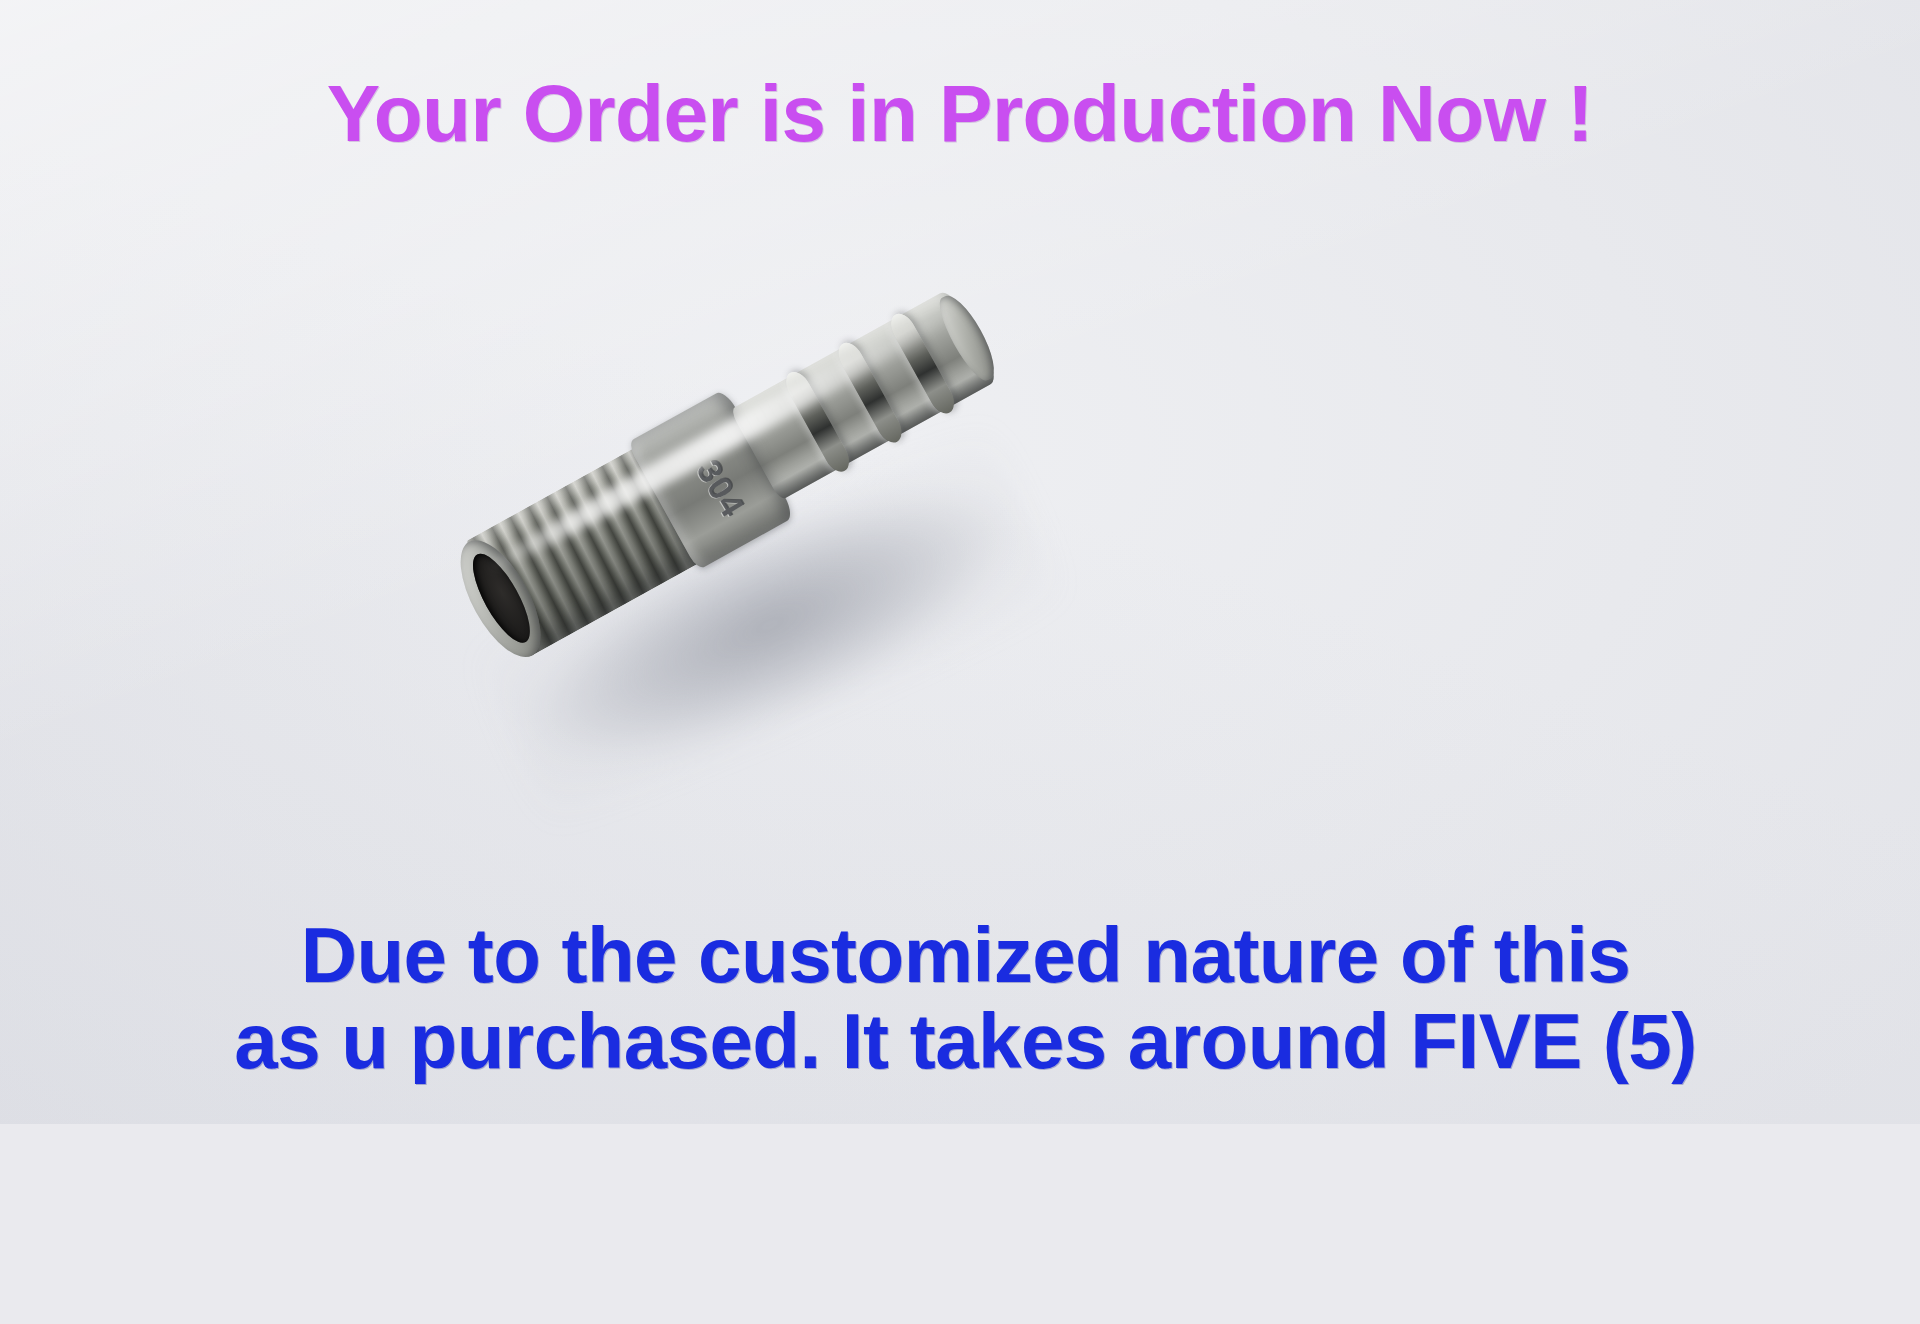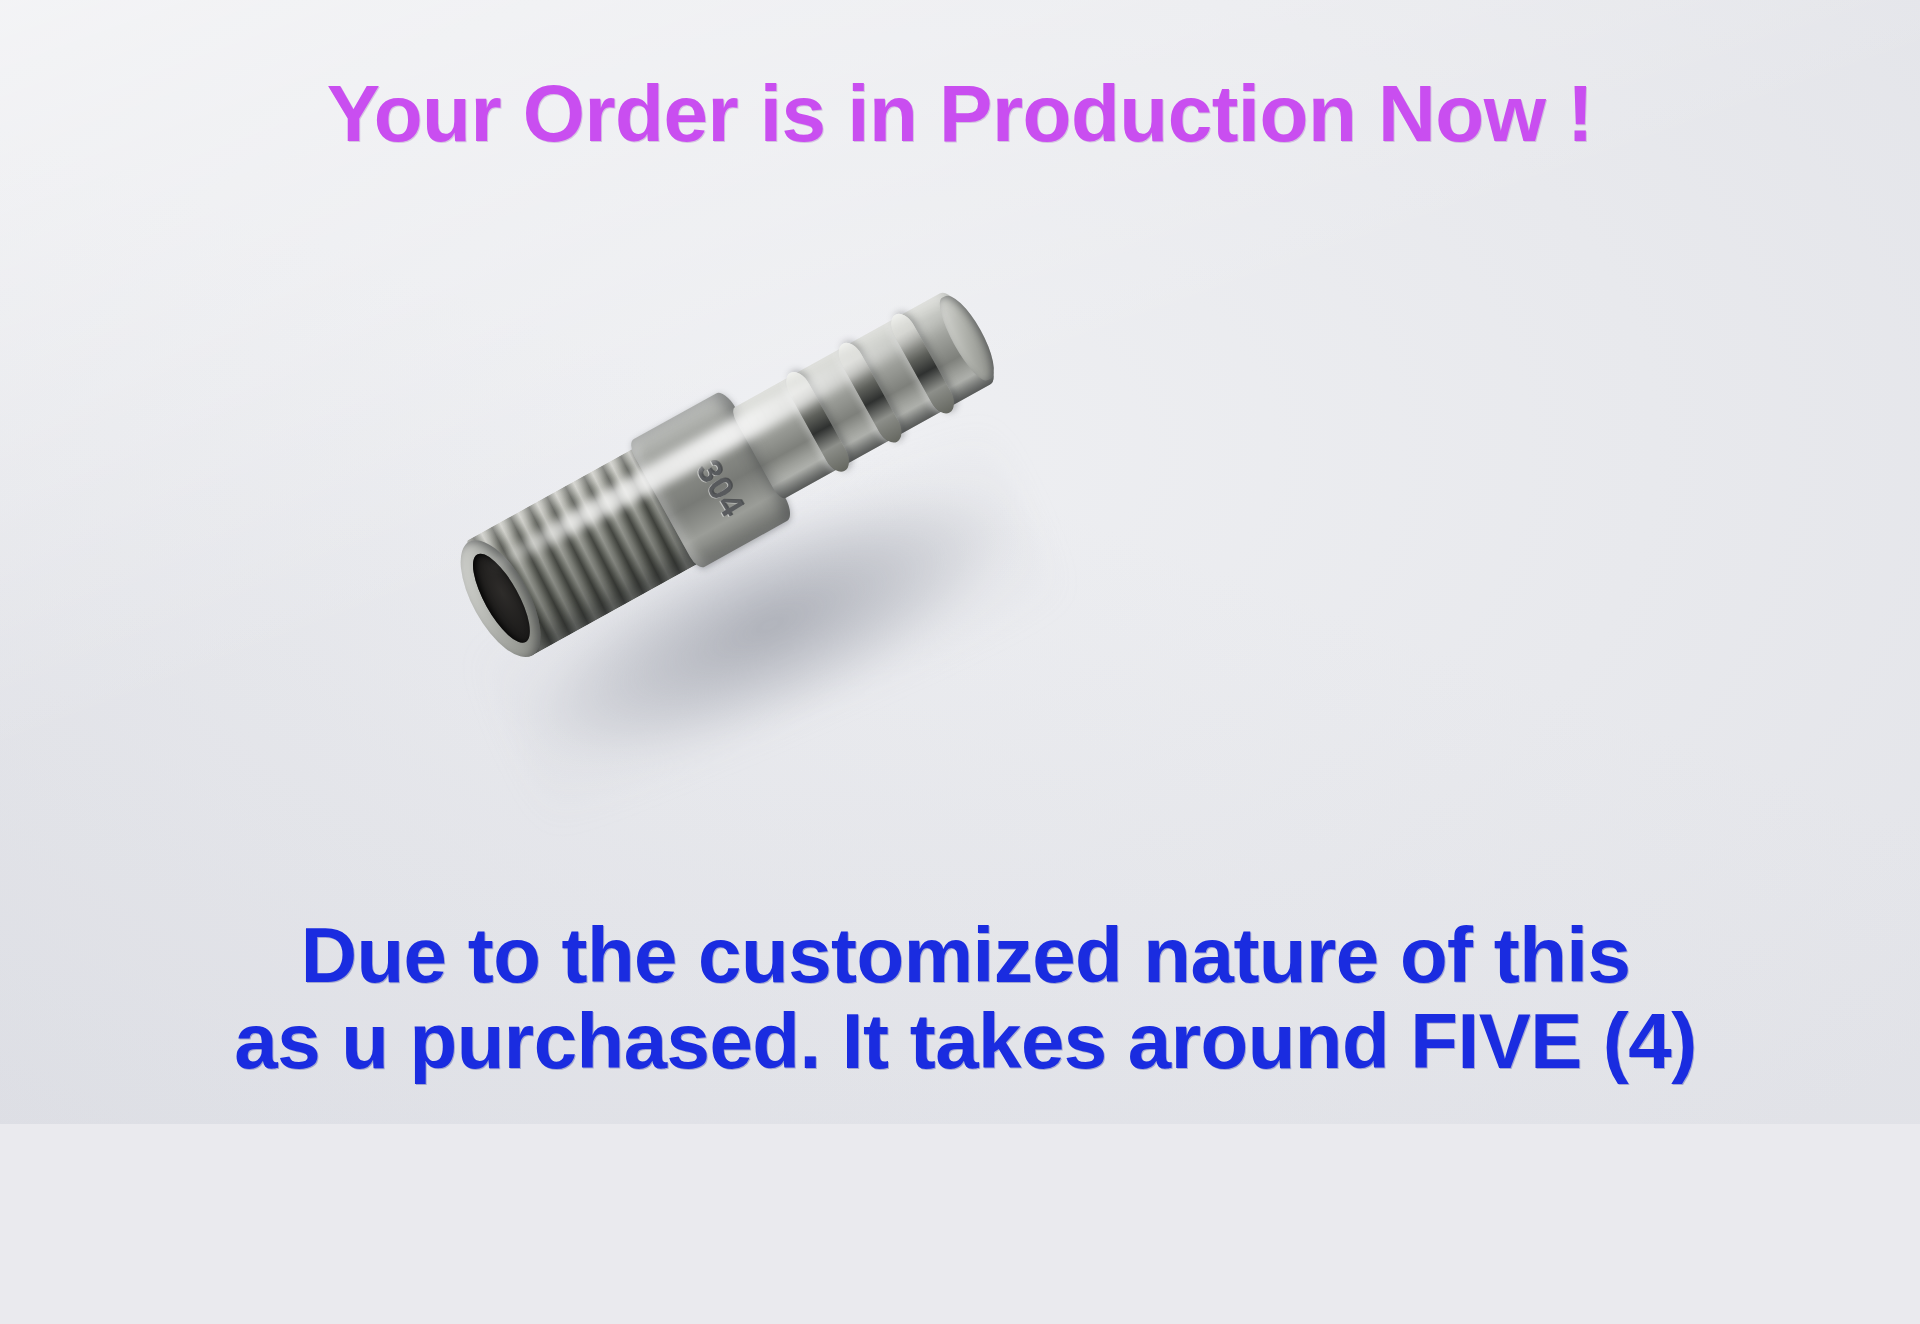--- a/index.html
+++ b/index.html
@@ -296,16 +296,16 @@
       <div class="barb-ridge r2"></div>
       <div class="barb-ridge r3"></div>
       <div class="barb-tip"></div>
 
       <div class="specular"></div>
     </div>
   </div>
 
   <div class="body-copy">
     <span class="copy-line">Due to the customized nature of this</span>
-    <span class="copy-line">as u purchased. It takes around FIVE (4)</span>
+    <span class="copy-line">as u purchased. It takes around FIVE (5)</span>
   </div>
 
 </div>
 
 </body></html>

